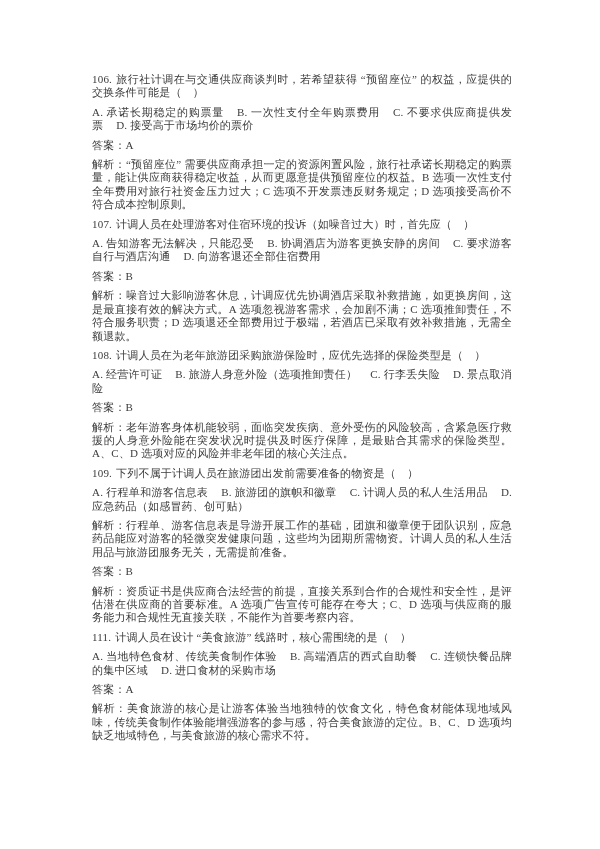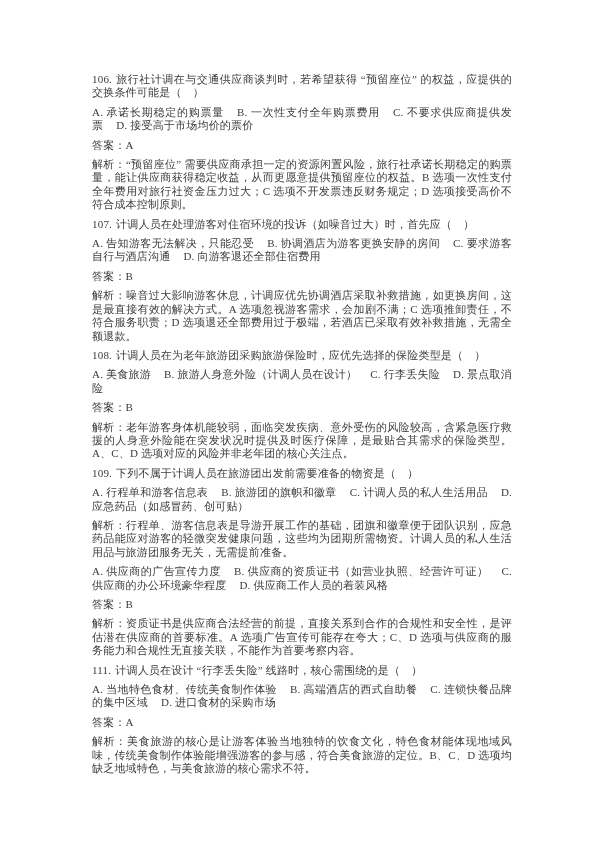--- a/index.html
+++ b/index.html
@@ -45,37 +45,36 @@
 
   <div class="question-block">
     <p><span class="qnum">107.</span><span>计调人员在处理游客对住宿环境的投诉（如噪音过大）时，首先应（　）</span></p>
     <p><span class="opt">A. 告知游客无法解决，只能忍受</span><span class="opt">B. 协调酒店为游客更换安静的房间</span><span class="opt">C. 要求游客自行与酒店沟通</span><span class="opt">D. 向游客退还全部住宿费用</span></p>
     <p><span>答案：</span><span>B</span></p>
     <p><span>解析：</span><span>噪音过大影响游客休息，计调应优先协调酒店采取补救措施，如更换房间，这是最直接有效的解决方式。A 选项忽视游客需求，会加剧不满；C 选项推卸责任，不符合服务职责；D 选项退还全部费用过于极端，若酒店已采取有效补救措施，无需全额退款。</span></p>
   </div>
 
   <div class="question-block">
     <p><span class="qnum">108.</span><span>计调人员在为老年旅游团采购旅游保险时，应优先选择的保险类型是（　）</span></p>
-    <p><span class="opt">A. 美食旅游</span><span class="opt">B. 旅游人身意外险（计调人员在设计）</span><span class="opt">C. 行李丢失险</span><span class="opt">D. 景点取消险</span></p>
+    <p><span class="opt">A. 经营许可证</span><span class="opt">B. 旅游人身意外险（选项推卸责任）</span><span class="opt">C. 行李丢失险</span><span class="opt">D. 景点取消险</span></p>
     <p><span>答案：</span><span>B</span></p>
     <p><span>解析：</span><span>老年游客身体机能较弱，面临突发疾病、意外受伤的风险较高，含紧急医疗救援的人身意外险能在突发状况时提供及时医疗保障，是最贴合其需求的保险类型。A、C、D 选项对应的风险并非老年团的核心关注点。</span></p>
   </div>
 
   <div class="question-block">
     <p><span class="qnum">109.</span><span>下列不属于计调人员在旅游团出发前需要准备的物资是（　）</span></p>
     <p><span class="opt">A. 行程单和游客信息表</span><span class="opt">B. 旅游团的旗帜和徽章</span><span class="opt">C. 计调人员的私人生活用品</span><span class="opt">D. 应急药品（如感冒药、创可贴）</span></p>
     <p><span>解析：</span><span>行程单、游客信息表是导游开展工作的基础，团旗和徽章便于团队识别，应急药品能应对游客的轻微突发健康问题，这些均为团期所需物资。计调人员的私人生活用品与旅游团服务无关，无需提前准备。</span></p>
   </div>
 
   <div class="question-block">
-    <p><span class="opt">A. 供应商的广告宣传力度</span><span class="opt">B. 供应商的资质证书（如营业执照、经营许可证）</span><span class="opt">C. 供应商的办公环境豪华程度</span><span class="opt">D. 供应商工作人员的着装风格</span></p>
     <p><span>答案：</span><span>B</span></p>
     <p><span>解析：</span><span>资质证书是供应商合法经营的前提，直接关系到合作的合规性和安全性，是评估潜在供应商的首要标准。A 选项广告宣传可能存在夸大；C、D 选项与供应商的服务能力和合规性无直接关联，不能作为首要考察内容。</span></p>
   </div>
 
   <div class="question-block">
-    <p><span class="qnum">111.</span><span>计调人员在设计 “行李丢失险” 线路时，核心需围绕的是（　）</span></p>
+    <p><span class="qnum">111.</span><span>计调人员在设计 “美食旅游” 线路时，核心需围绕的是（　）</span></p>
     <p><span class="opt">A. 当地特色食材、传统美食制作体验</span><span class="opt">B. 高端酒店的西式自助餐</span><span class="opt">C. 连锁快餐品牌的集中区域</span><span class="opt">D. 进口食材的采购市场</span></p>
     <p><span>答案：</span><span>A</span></p>
     <p><span>解析：</span><span>美食旅游的核心是让游客体验当地独特的饮食文化，特色食材能体现地域风味，传统美食制作体验能增强游客的参与感，符合美食旅游的定位。B、C、D 选项均缺乏地域特色，与美食旅游的核心需求不符。</span></p>
   </div>
 
 </div>
 
 </body></html>

